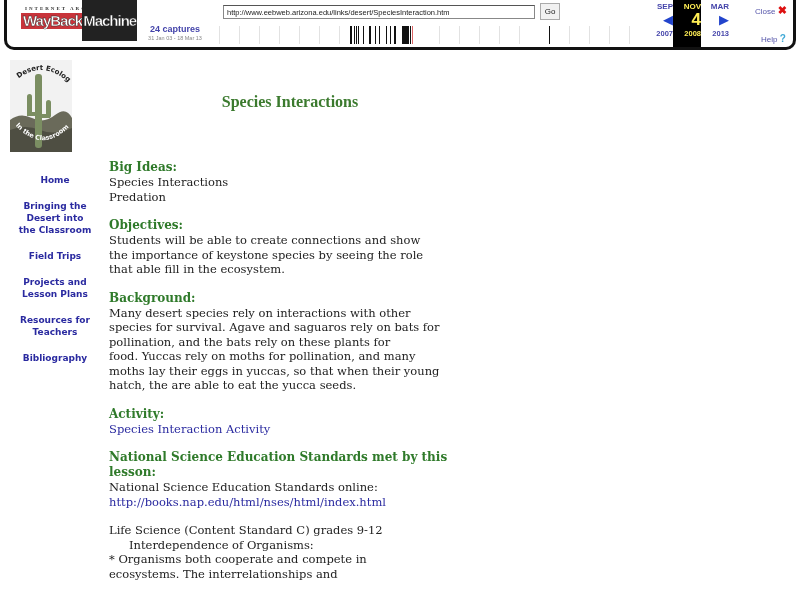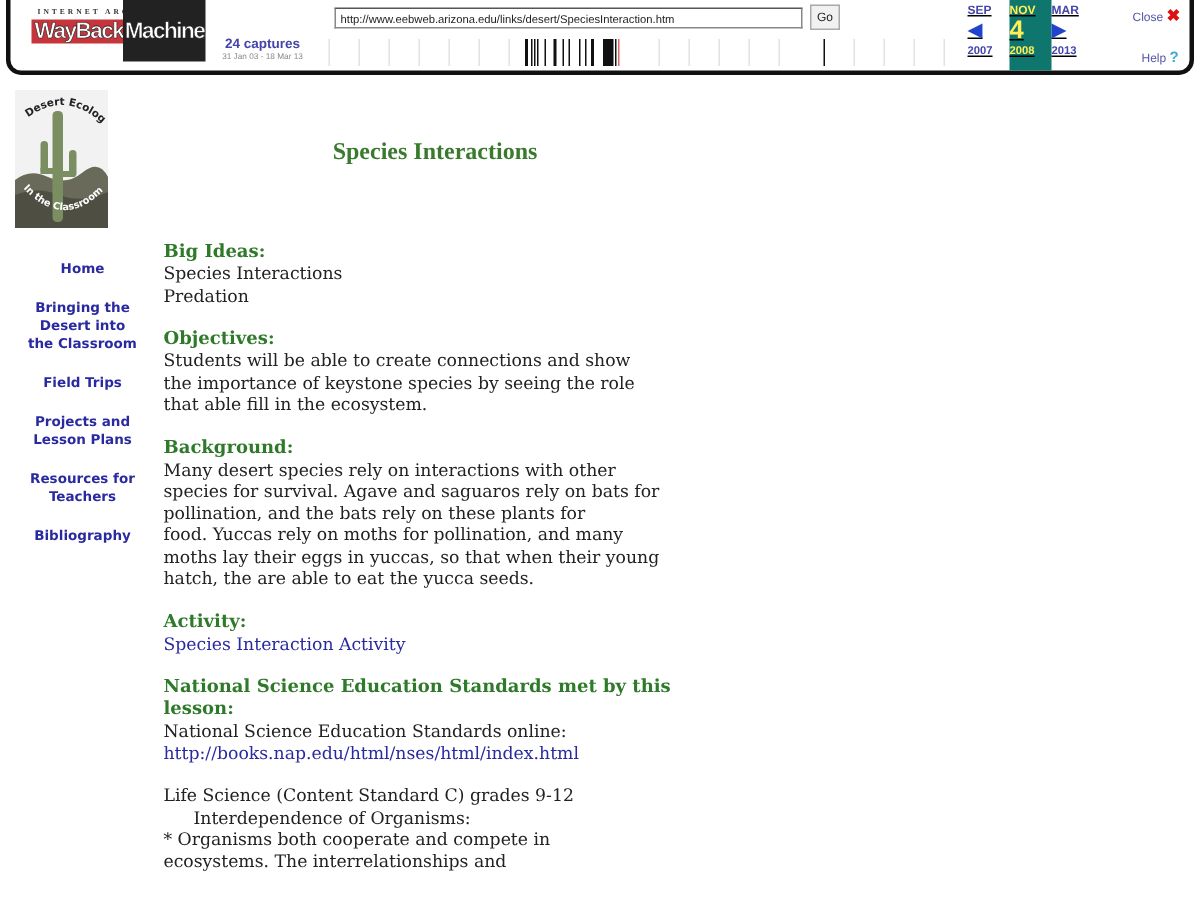--- a/index.html
+++ b/index.html
@@ -38,23 +38,23 @@
       position: absolute; left: 533px; top: 3px; width: 20px; height: 17px;
       border: 1px solid #aaa; background: #f1f1f1; font-family: "Liberation Sans", sans-serif;
       font-size: 8px; color: #222; text-align: center; line-height: 15px;
     }
     .wb-timeline { position: absolute; left: 212px; top: 24px; width: 420px; height: 22px; }
     .wb-timeline .tick { position: absolute; top: 2px; width: 1px; height: 18px; background: #e2e2e2; }
     .wb-timeline .bar { position: absolute; top: 2px; height: 18px; background: #111; }
     .wb-timeline .bar.red { background: #d66; }
 
     .wb-months { position: absolute; left: 638px; top: 0; width: 84px; height: 47px; font-family: "Liberation Sans", sans-serif; }
-    .wb-months .col { position: absolute; top: 0; width: 28px; height: 47px; text-align: left; text-decoration: underline; }
+    .wb-months .col { position: absolute; top: 0; width: 28px; height: 47px; text-align: right; }
     .wb-months .col.prev { left: 0; }
-    .wb-months .col.cur { left: 28px; background: #0f766e; }
+    .wb-months .col.cur { left: 28px; background: #000000; }
     .wb-months .col.next { left: 56px; }
     .wb-months .mon { display: block; font-size: 8px; font-weight: bold; color: #4444aa; margin-top: 2px; }
     .wb-months .col.cur .mon { color: #ffee55; }
     .wb-months .day { display: block; font-size: 17px; font-weight: bold; color: #ffee55; line-height: 18px; }
     .wb-months .arrow { display: block; font-size: 13px; color: #2244cc; line-height: 18px; }
     .wb-months .yr { display: block; font-size: 7.5px; font-weight: bold; color: #4444aa; }
     .wb-months .col.cur .yr { color: #ffee55; }
 
     .wb-close { position: absolute; left: 748px; top: 4px; font-family: "Liberation Sans", sans-serif; font-size: 8px; color: #5555aa; }
     .wb-close .x { color: #d11; font-weight: bold; font-size: 11px; }

